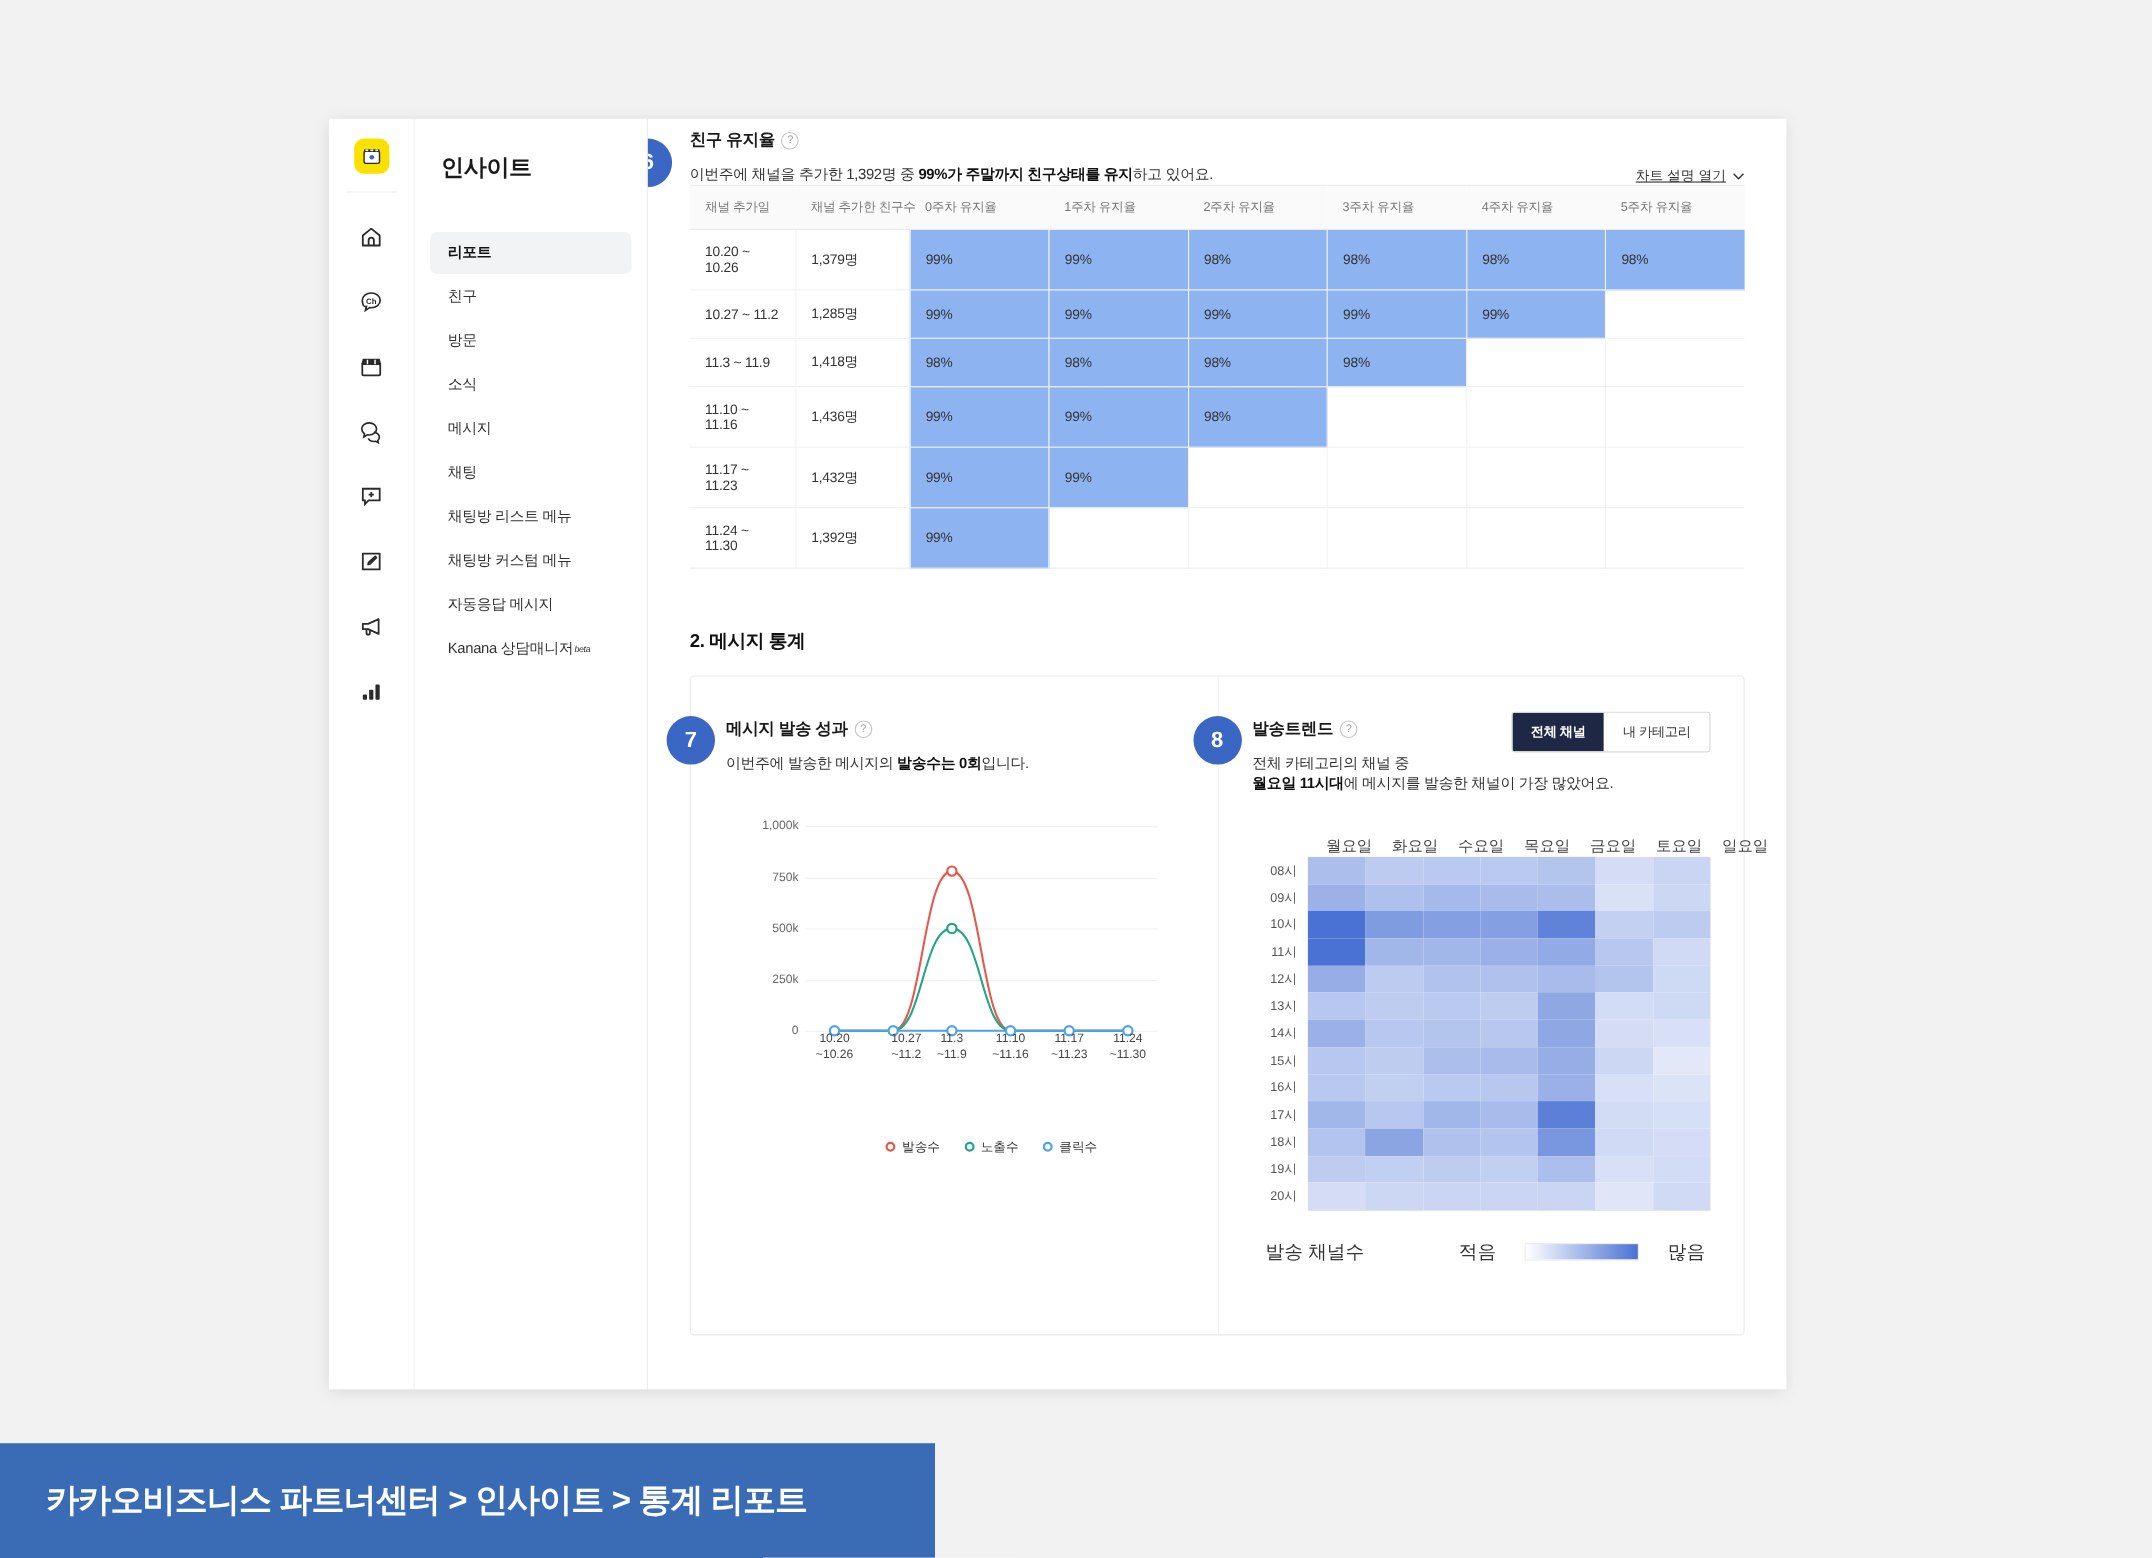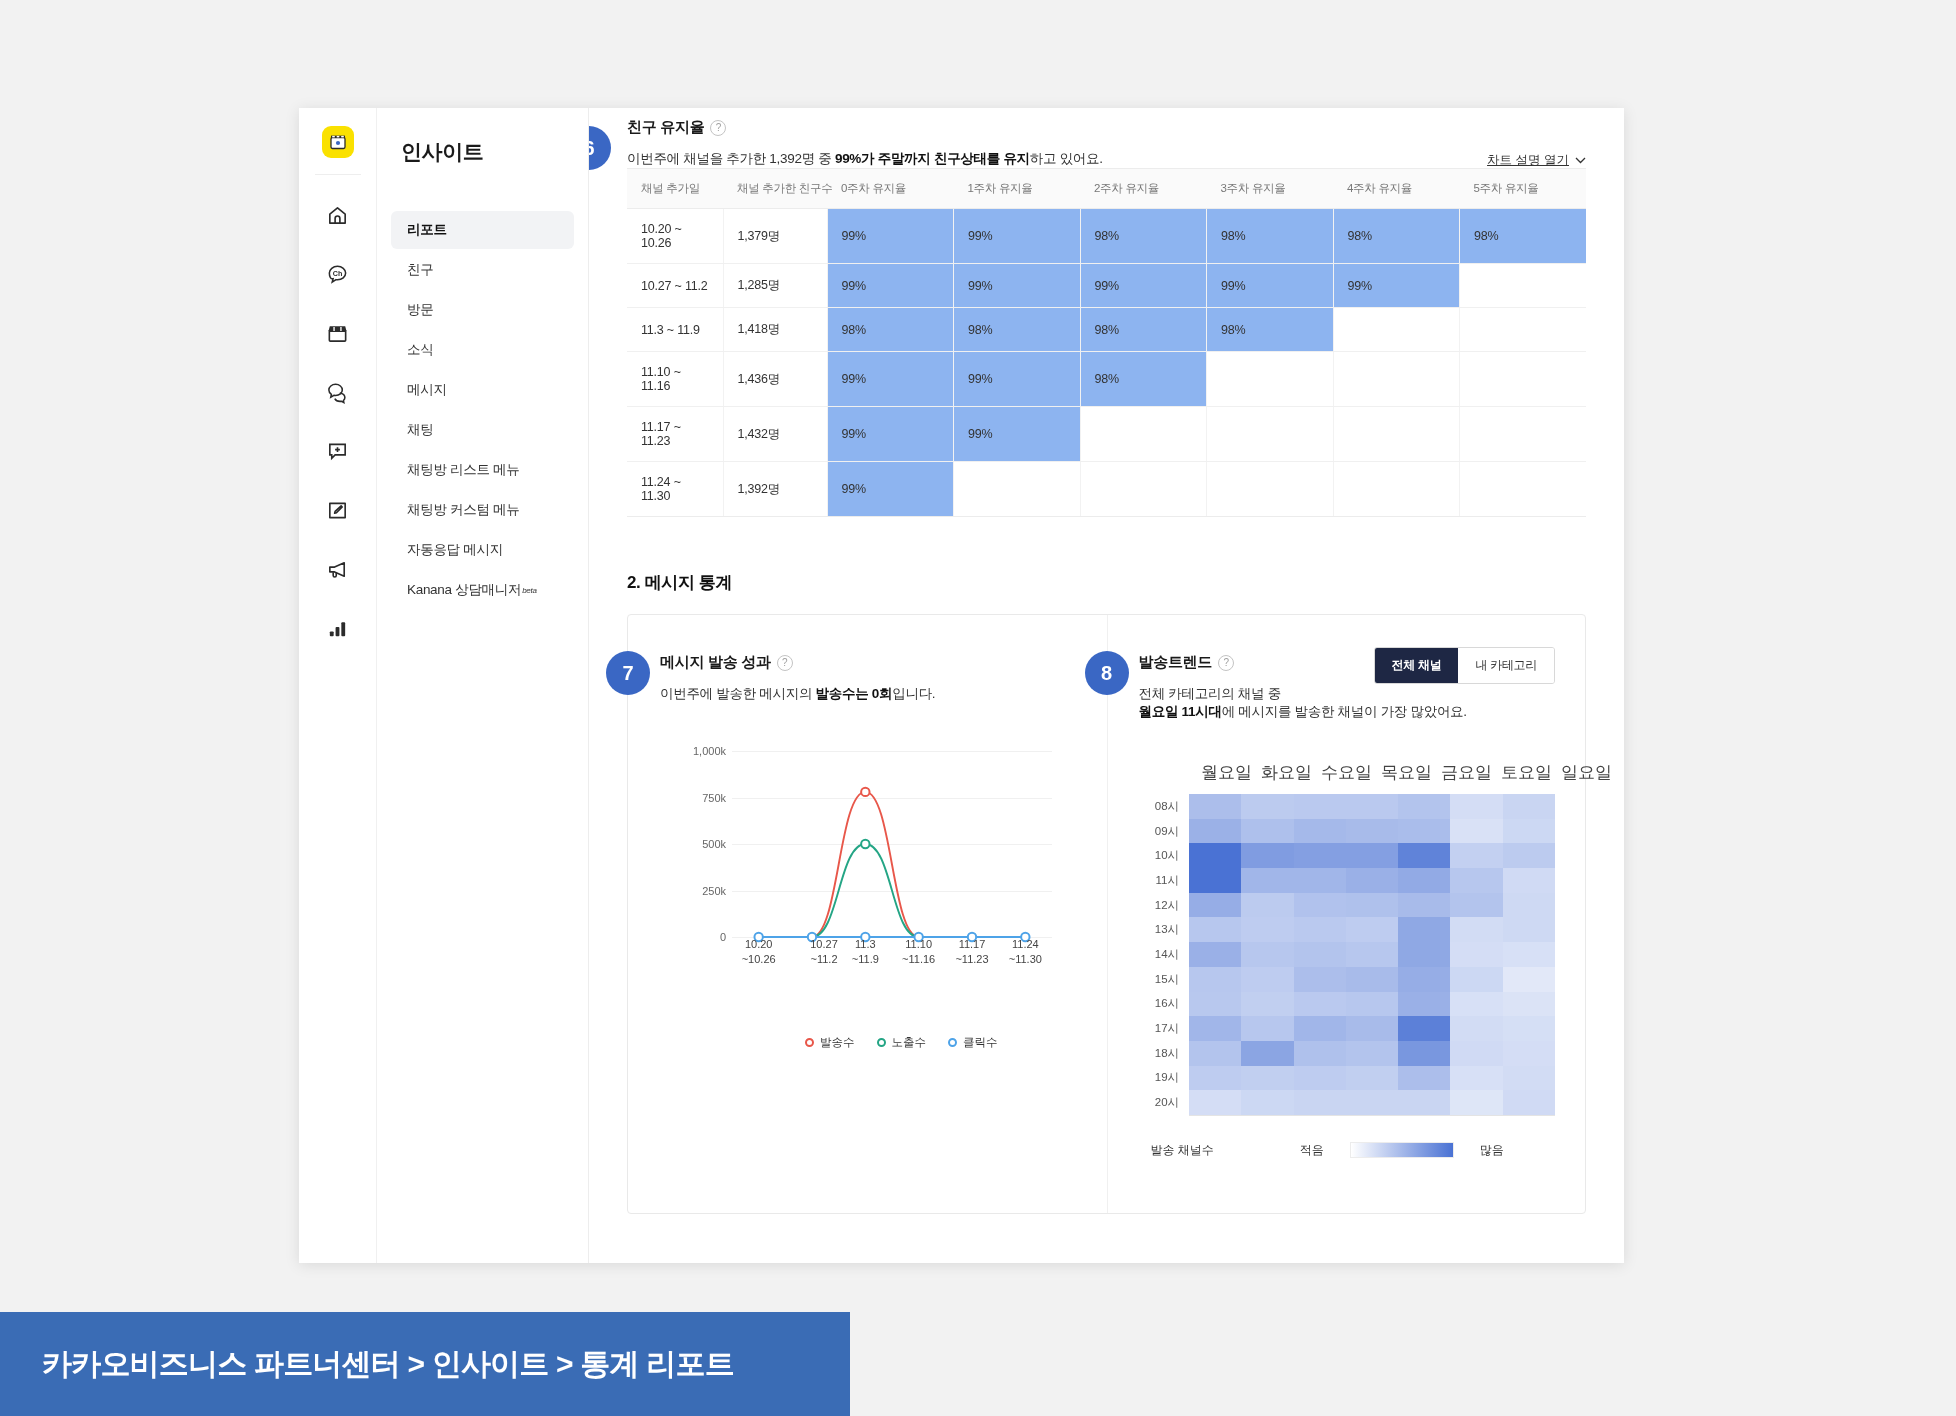--- a/index.html
+++ b/index.html
@@ -212,37 +212,37 @@
     background: #fff; color: #333; letter-spacing: -0.3px; white-space: nowrap;
   }
   .toggle-btn.on { background: #1e2744; color: #fff; font-weight: bold; }
 
   
   .heat-wrap { margin-top: 40px; position: relative; }
   .heat-cols {
     display: grid; grid-template-columns: repeat(7, 1fr);
     margin-left: 58px; width: 420px;
   }
-  .heat-col-lbl { font-size: 17px; color: #444; text-align: center; padding-bottom: 10px; }
+  .heat-col-lbl { font-size: 14px; color: #444; text-align: center; }
   .heat-body { display: flex; }
   .heat-rows { width: 58px; text-align: right; }
   .heat-row-lbl {
     font-size: 11.5px; color: #555; height: 24.7px;
     display: flex; align-items: center; justify-content: flex-end;
     padding-right: 10px;
   }
   .heat-grid {
     display: grid; grid-template-columns: repeat(7, 1fr);
     width: 420px; border-bottom: 1px solid #e4e4e4;
   }
   .heat-cell { height: 24.7px; }
   .heat-legend {
     display: flex; align-items: center; gap: 26px;
     margin-top: 26px; margin-left: 12px;
-    font-size: 12px; color: #333;
+    font-size: 17px; color: #333;
   }
   .heat-legend .bar {
     width: 104px; height: 16px;
     background: linear-gradient(to right, #ffffff, #4a72d4);
     border: 1px solid #ececec;
   }
   .heat-legend .sp { width: 34px; }
 
   
   .caption {

